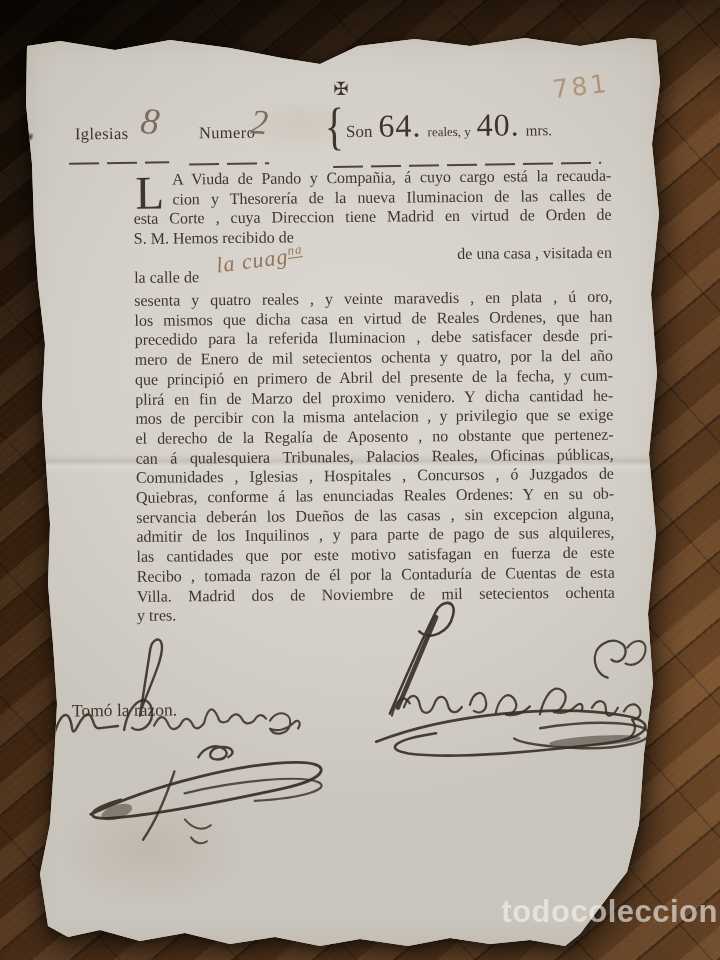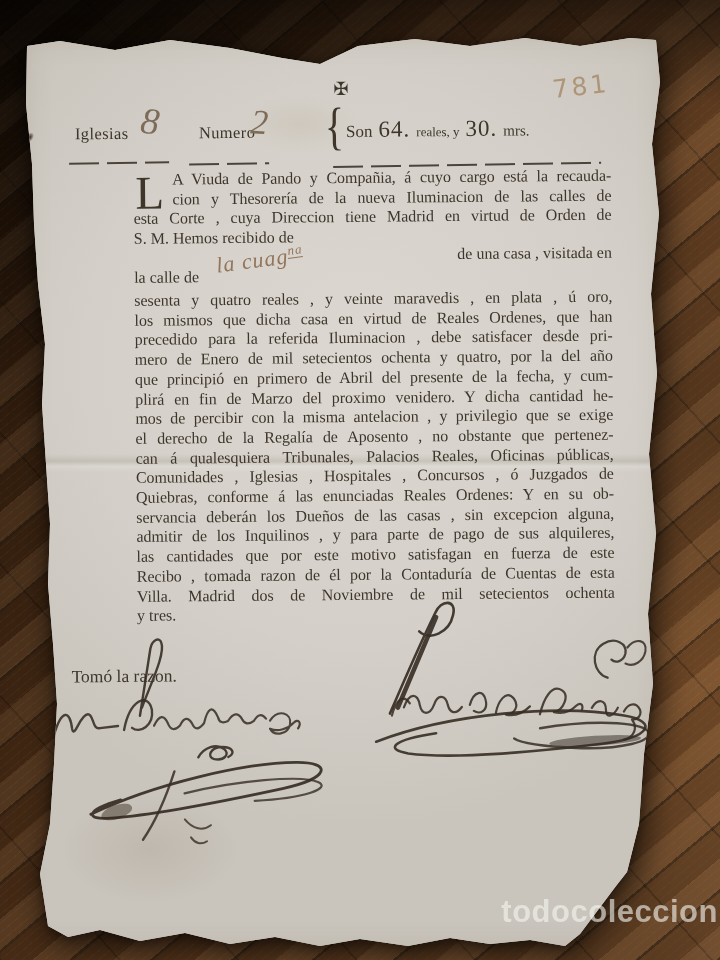--- a/index.html
+++ b/index.html
@@ -48,42 +48,42 @@
   
   .lbl{position:absolute;font-size:16.5px;letter-spacing:.4px;}
   .hw{font-style:italic;color:#7d6c59;}
   .hw8{position:absolute;left:124px;top:64px;font-size:37px;transform:rotate(7deg);font-weight:400;}
   .hw2{position:absolute;left:234px;top:68px;font-size:35px;transform:rotate(4deg);}
   .hw781{position:absolute;left:536px;top:40px;font-size:25px;color:#a98c6c;letter-spacing:3px;transform:rotate(-6deg);font-family:"DejaVu Sans",sans-serif;opacity:.85;}
   .cross{position:absolute;left:317px;top:44px;font-size:18px;font-family:"DejaVu Sans",sans-serif;}
   .amount{position:absolute;left:308px;top:66px;display:flex;align-items:baseline;gap:6px;white-space:nowrap;}
   .brace{font-size:40px;transform:scaleY(1.3) translateY(2px);display:inline-block;font-weight:400;}
   .son{font-size:17px;margin-left:-4px;text-align:right;}
-  .big-num{font-size:23px;letter-spacing:1px;}
+  .big-num{font-size:32px;letter-spacing:1px;}
   .mid{font-size:13px;}
   .small{font-size:15px;text-align:right;}
   .uline{position:absolute;height:2.2px;color:#4c443b;
     background:repeating-linear-gradient(90deg, currentColor 0 30px, rgba(0,0,0,0) 30px 38px);transform:rotate(-.4deg);}
   .u1{left:52px;top:126px;width:100px;}
   .u2{left:172px;top:128px;width:80px;}
   .u3{left:316px;top:131px;width:268px;}
   
   .block{position:absolute;left:116px;width:478px;}
   .jline{white-space:nowrap;overflow:hidden;text-align:justify;text-align-last:justify;
     font-size:16px;line-height:19.7px;letter-spacing:-.05px;}
   .lline{white-space:nowrap;font-size:16px;line-height:19.7px;text-align:left;}
   .p1{top:134px;}
   .p1 .ind{padding-left:39px;}
   .dropcap{position:absolute;left:118px;top:137px;font-size:47px;line-height:40px;font-weight:400;}
   .recv{top:212px;text-align:right;font-size:16px;}
   .street{top:233px;font-size:16px;}
   .hwstreet{position:absolute;left:198px;top:212px;font-size:22px;font-style:italic;color:#92755a;transform:rotate(-7deg);letter-spacing:1px;white-space:nowrap;}
   .hwstreet sup{font-size:13px;border-bottom:1.5px solid #92755a;}
   .p2{top:255px;}
-  .tomo{position:absolute;left:50px;top:630px;font-size:17.5px;}
+  .tomo{position:absolute;left:50px;top:664px;font-size:17.5px;}
   
   .sig{position:absolute;}
   .sig path{fill:none;stroke:#362d24;stroke-linecap:round;stroke-linejoin:round;}
   .sig-left{left:12px;top:598px;width:340px;height:240px;}
   .sig-right{left:318px;top:560px;width:336px;height:210px;}
   
   .watermark{position:absolute;right:2px;top:894px;font-family:"Liberation Sans",sans-serif;
     font-weight:bold;font-size:31px;letter-spacing:.5px;color:rgba(244,243,239,.62);margin-left:40px;}
 </style>
 </head>
@@ -107,21 +107,21 @@
         <div class="lbl" style="left:58px;top:88px;">Iglesias</div>
         <div class="hw hw8">8</div>
         <div class="lbl" style="left:182px;top:88px;">Numero</div>
         <div class="hw hw2">2</div>
         <div class="cross">✠</div>
         <div class="amount">
           <span class="brace">{</span>
           <span class="son">Son</span>
           <span class="big-num">64.</span>
           <span class="mid">reales, y</span>
-          <span class="big-num">30.</span>
+          <span class="big-num">40.</span>
           <span class="small">mrs.</span>
         </div>
         <div class="uline u1"></div>
         <div class="uline u2"></div>
         <div class="uline u3"></div>
 
         <div class="dropcap">L</div>
         <div class="block p1">
           <div class="jline ind">A Viuda de Pando y Compañia, á cuyo cargo está la recauda-</div>
           <div class="jline ind">cion y Thesorería de la nueva Iluminacion de las calles de</div>

